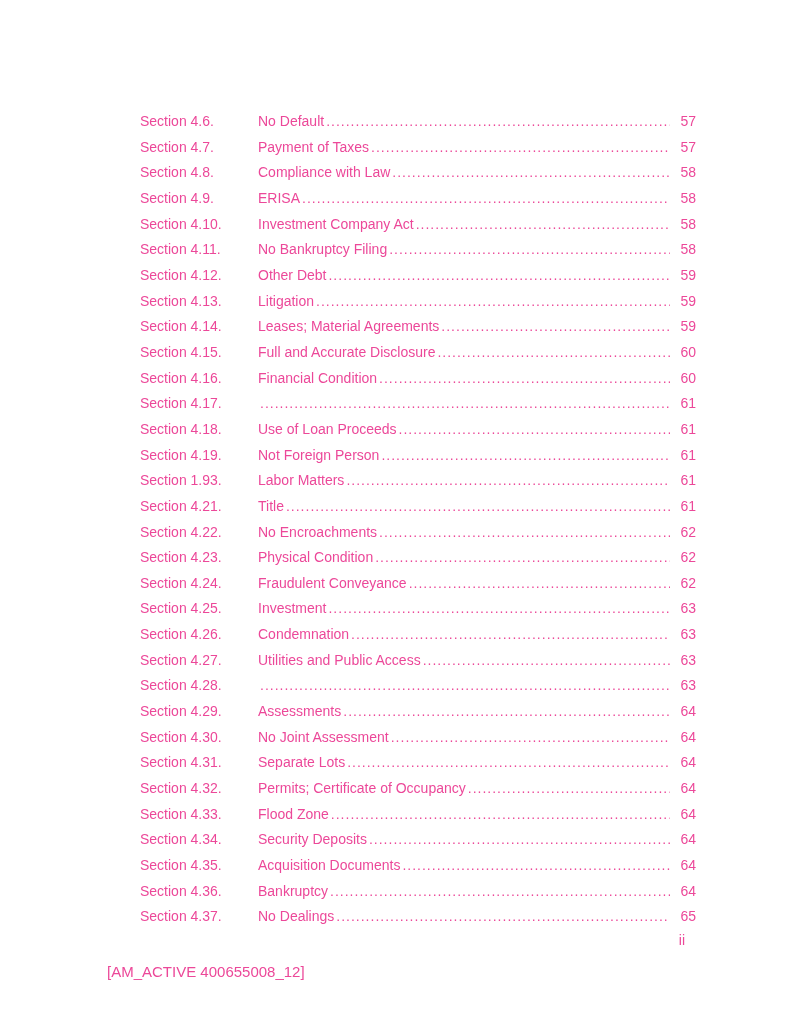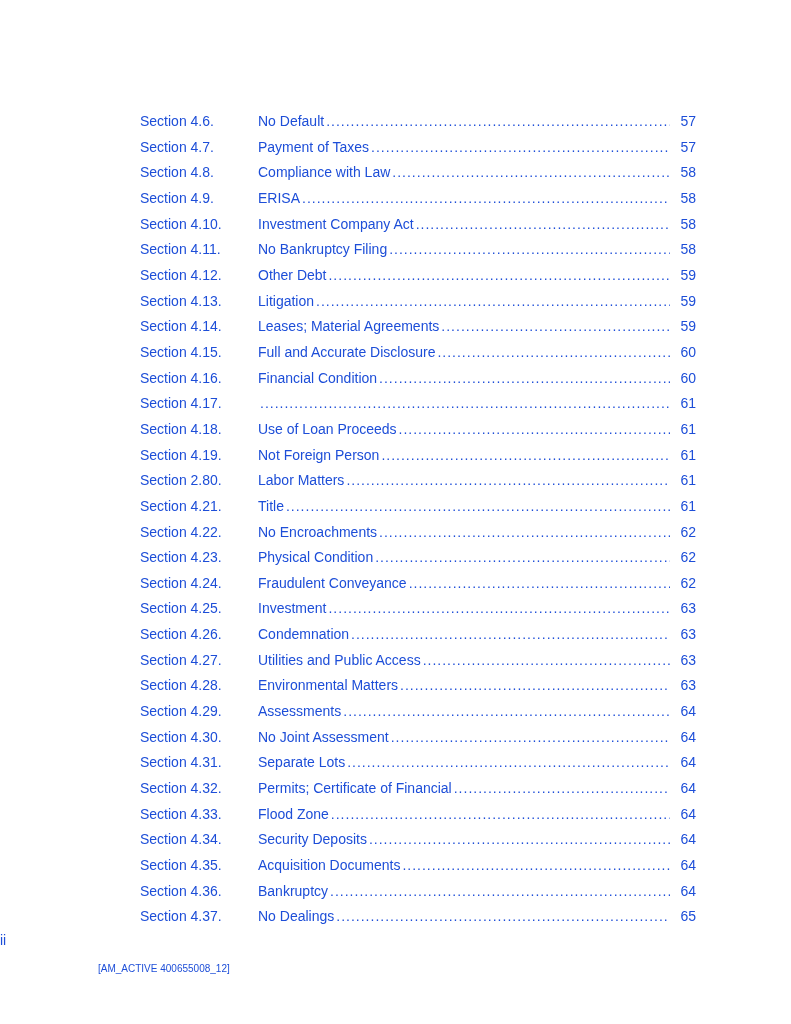--- a/index.html
+++ b/index.html
@@ -7,21 +7,21 @@
   html, body {
     background: #ffffff;
   }
 
   .page {
     position: relative;
     width: 791px;
     height: 1024px;
     background: #ffffff;
     font-family: "Liberation Sans", sans-serif;
-    color: #1d4ed8;
+    color: #ec4899;
     overflow: hidden;
   }
 
   .toc {
     position: absolute;
     top: 109px;
     left: 140px;
     width: 556px;
   }
 
@@ -58,29 +58,29 @@
     margin-left: 4px;
     min-width: 22px;
     text-align: right;
   }
 
   .page-number {
     position: absolute;
     top: 932px;
     left: 0;
     width: 685px;
-    text-align: left;
+    text-align: right;
     font-size: 14px;
   }
 
   .doc-stamp {
     position: absolute;
     top: 963px;
-    left: 98px;
-    font-size: 10px;
+    left: 107px;
+    font-size: 15px;
   }
 </style>
 </head>
 <body>
 
 <div class="page">
 
   <div class="toc" id="toc-list">
       <div class="toc-row">
         <span class="toc-label">Section 4.6.</span>
@@ -159,21 +159,21 @@
         <span class="toc-leader"></span>
         <span class="toc-page">61</span>
       </div>
       <div class="toc-row">
         <span class="toc-label">Section 4.19.</span>
         <span class="toc-title">Not Foreign Person</span>
         <span class="toc-leader"></span>
         <span class="toc-page">61</span>
       </div>
       <div class="toc-row">
-        <span class="toc-label">Section 2.80.</span>
+        <span class="toc-label">Section 1.93.</span>
         <span class="toc-title">Labor Matters</span>
         <span class="toc-leader"></span>
         <span class="toc-page">61</span>
       </div>
       <div class="toc-row">
         <span class="toc-label">Section 4.21.</span>
         <span class="toc-title">Title</span>
         <span class="toc-leader"></span>
         <span class="toc-page">61</span>
       </div>
@@ -208,21 +208,20 @@
         <span class="toc-page">63</span>
       </div>
       <div class="toc-row">
         <span class="toc-label">Section 4.27.</span>
         <span class="toc-title">Utilities and Public Access</span>
         <span class="toc-leader"></span>
         <span class="toc-page">63</span>
       </div>
       <div class="toc-row">
         <span class="toc-label">Section 4.28.</span>
-        <span class="toc-title">Environmental Matters</span>
         <span class="toc-leader"></span>
         <span class="toc-page">63</span>
       </div>
       <div class="toc-row">
         <span class="toc-label">Section 4.29.</span>
         <span class="toc-title">Assessments</span>
         <span class="toc-leader"></span>
         <span class="toc-page">64</span>
       </div>
       <div class="toc-row">
@@ -232,21 +231,21 @@
         <span class="toc-page">64</span>
       </div>
       <div class="toc-row">
         <span class="toc-label">Section 4.31.</span>
         <span class="toc-title">Separate Lots</span>
         <span class="toc-leader"></span>
         <span class="toc-page">64</span>
       </div>
       <div class="toc-row">
         <span class="toc-label">Section 4.32.</span>
-        <span class="toc-title">Permits; Certificate of Financial</span>
+        <span class="toc-title">Permits; Certificate of Occupancy</span>
         <span class="toc-leader"></span>
         <span class="toc-page">64</span>
       </div>
       <div class="toc-row">
         <span class="toc-label">Section 4.33.</span>
         <span class="toc-title">Flood Zone</span>
         <span class="toc-leader"></span>
         <span class="toc-page">64</span>
       </div>
       <div class="toc-row">

